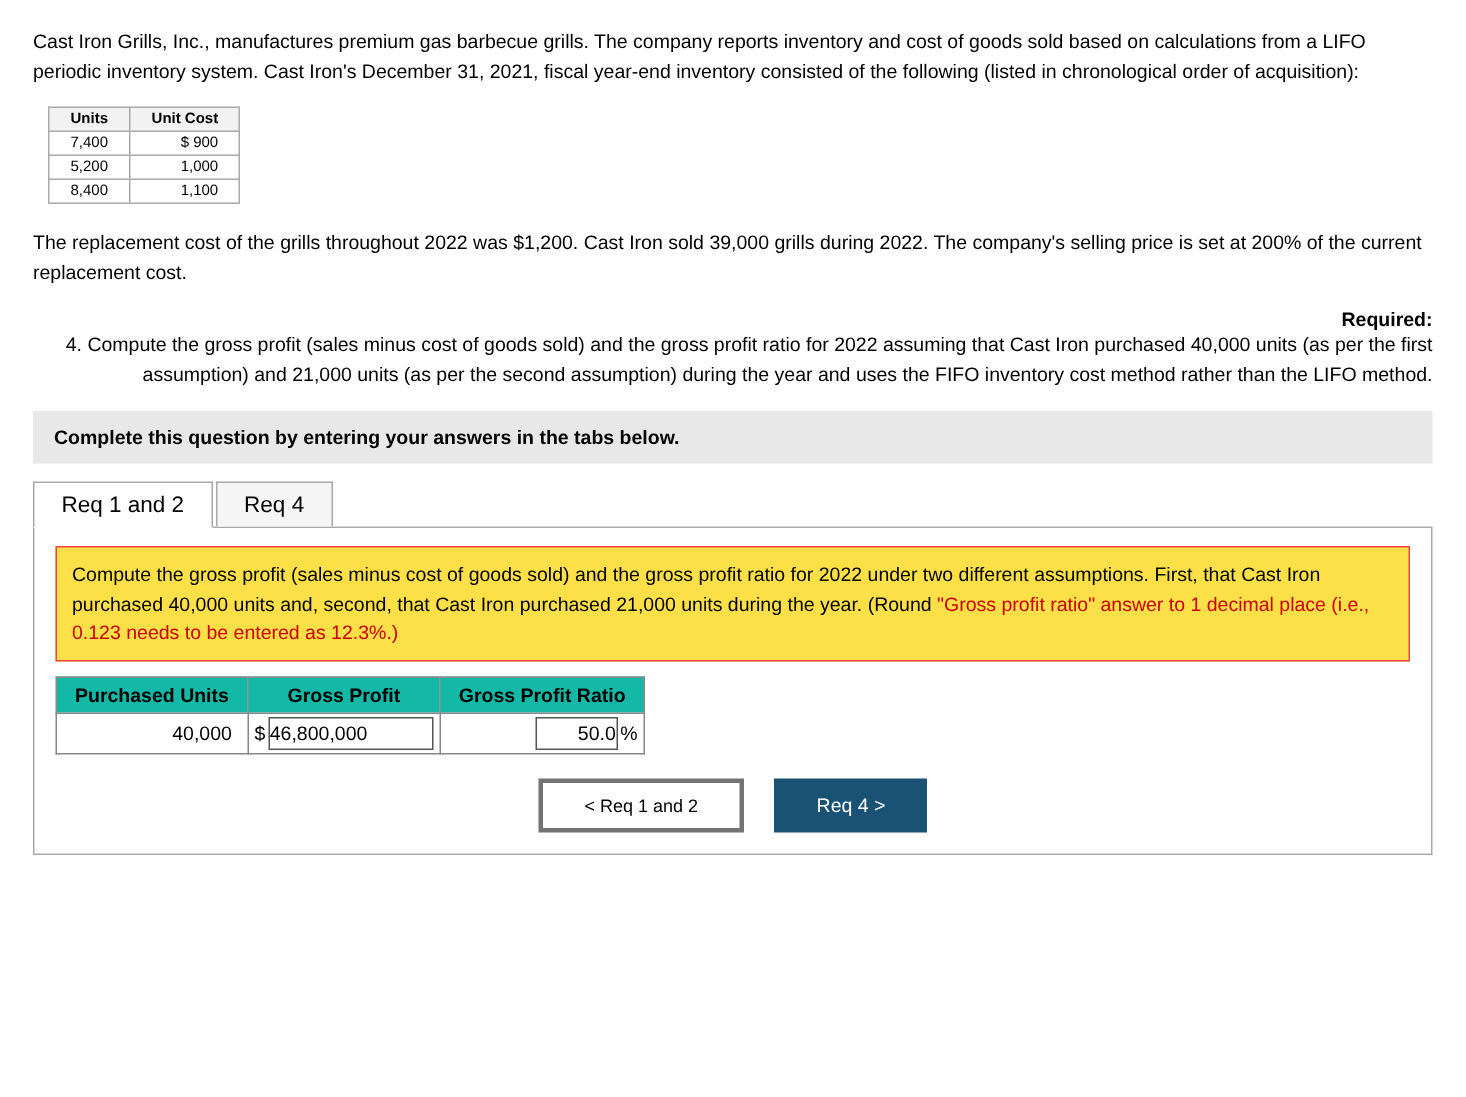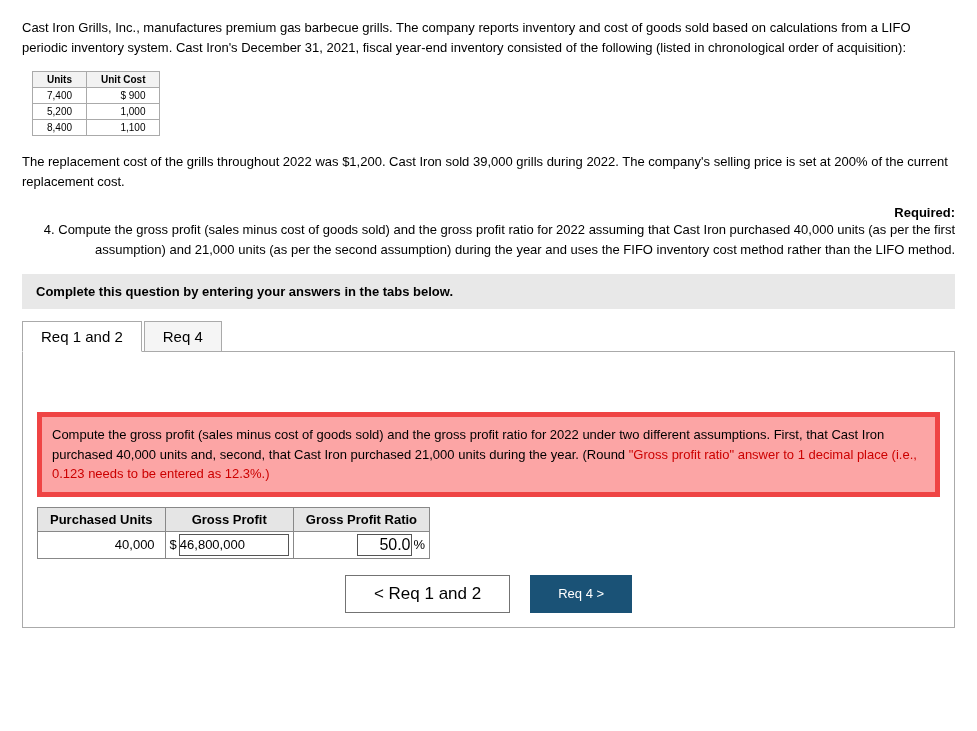--- a/index.html
+++ b/index.html
@@ -75,37 +75,36 @@
       font-weight: normal;
       border-bottom: 1px solid #fff;
       margin-bottom: -1px;
     }
     .tab-content {
       border: 1px solid #aaa;
       border-top: none;
       padding: 12px 14px 14px 14px;
     }
     .instruction-blue {
-      background: #fca5a5;
-      border: 5px solid #ef4444;
+      background: #fde047;
+      border: 1px solid #ef4444;
       padding: 8px 10px;
       margin-bottom: 10px;
       line-height: 1.5;
       font-size: 13px;
-      margin-top: 48px;
     }
     .instruction-blue .red-text {
       color: #cc0000;
     }
     .data-table {
       border-collapse: collapse;
       font-size: 13px;
     }
     .data-table th {
-      background: #e5e5e5;
+      background: #14b8a6;
       border: 1px solid #888;
       padding: 4px 12px;
       font-weight: bold;
       text-align: center;
     }
     .data-table td {
       border: 1px solid #888;
       padding: 3px 8px;
       text-align: right;
     }
@@ -121,24 +120,24 @@
       background: #1a5276;
       color: #fff;
       border: none;
       cursor: pointer;
       display: flex;
       align-items: center;
       gap: 6px;
     }
     .nav-btn-outline {
       padding: 8px 28px;
-      font-size: 17px;
+      font-size: 12px;
       background: #fff;
       color: #000;
-      border: 1px solid #737373;
+      border: 3px solid #737373;
       cursor: pointer;
       display: flex;
       align-items: center;
       gap: 6px;
     }
   </style>
 </head>
 <body>
 
 <p class="intro-text">Cast Iron Grills, Inc., manufactures premium gas barbecue grills. The company reports inventory and cost of goods sold based on calculations from a LIFO periodic inventory system. Cast Iron's December 31, 2021, fiscal year-end inventory consisted of the following (listed in chronological order of acquisition):</p>
@@ -201,21 +200,21 @@
     <tr>
           <td style="text-align: right; padding-right: 10px;">40,000</td>
           <td style="text-align: right; padding: 2px 4px;">
             <div style="display: flex; align-items: center; justify-content: flex-end;">
               <span style="margin-right: 2px;">$ </span>
               <input type="text" value="46,800,000" style="width: 110px; height: 22px; text-align: left; border: 1px solid rgb(85, 85, 85); font-size: 13px;">
             </div>
           </td>
           <td style="padding: 2px 4px;">
             <div style="display: flex; align-items: center; justify-content: flex-end;">
-              <input type="text" value="50.0" style="width: 55px; height: 22px; text-align: right; border: 1px solid rgb(85, 85, 85); font-size: 16px;">
+              <input type="text" value="50.0" style="width: 55px; height: 22px; text-align: right; border: 1px solid rgb(85, 85, 85); font-size: 13px;">
               <span style="margin-left: 2px;"> %</span>
             </div>
           </td>
         </tr>
       </tbody>
   </table>
 
   <div class="nav-buttons">
     <button class="nav-btn-outline">&lt; Req 1 and 2</button>
     <button class="nav-btn">Req 4 &gt;</button>

